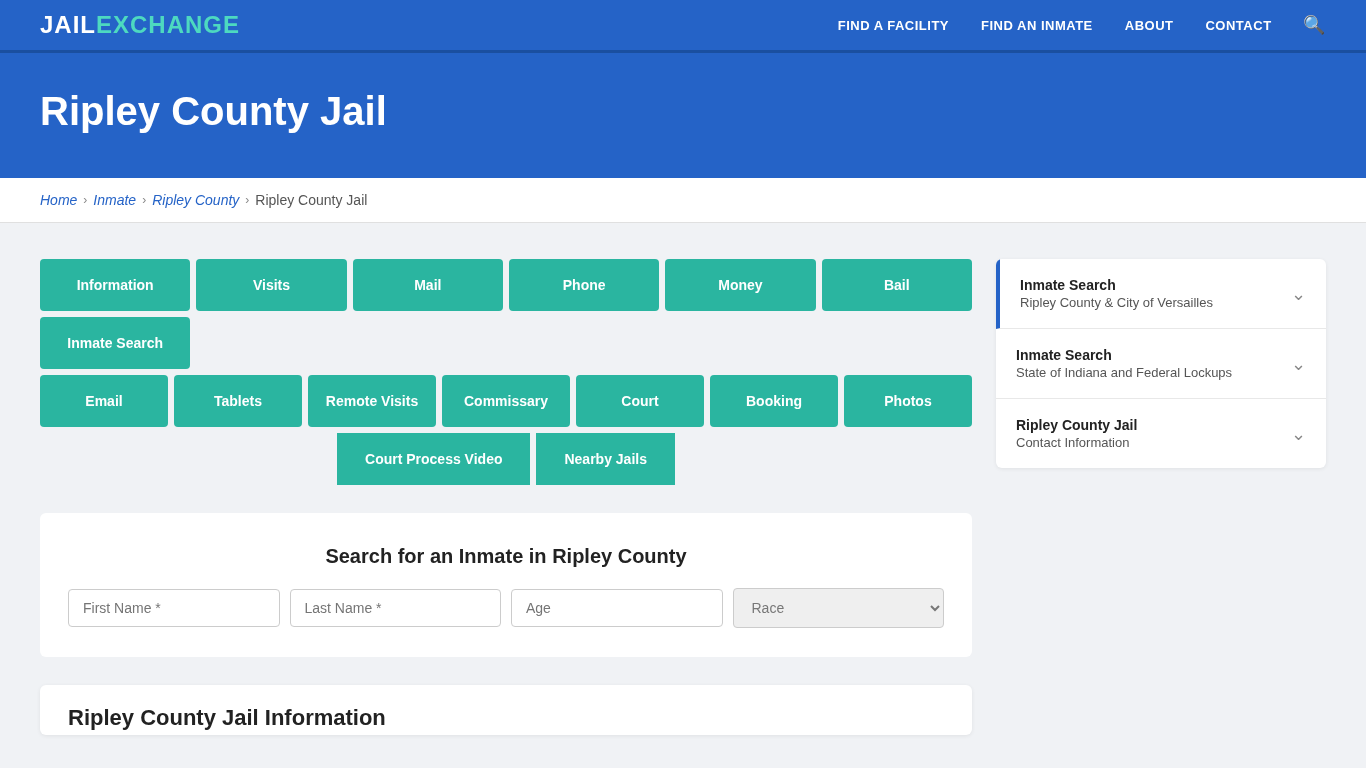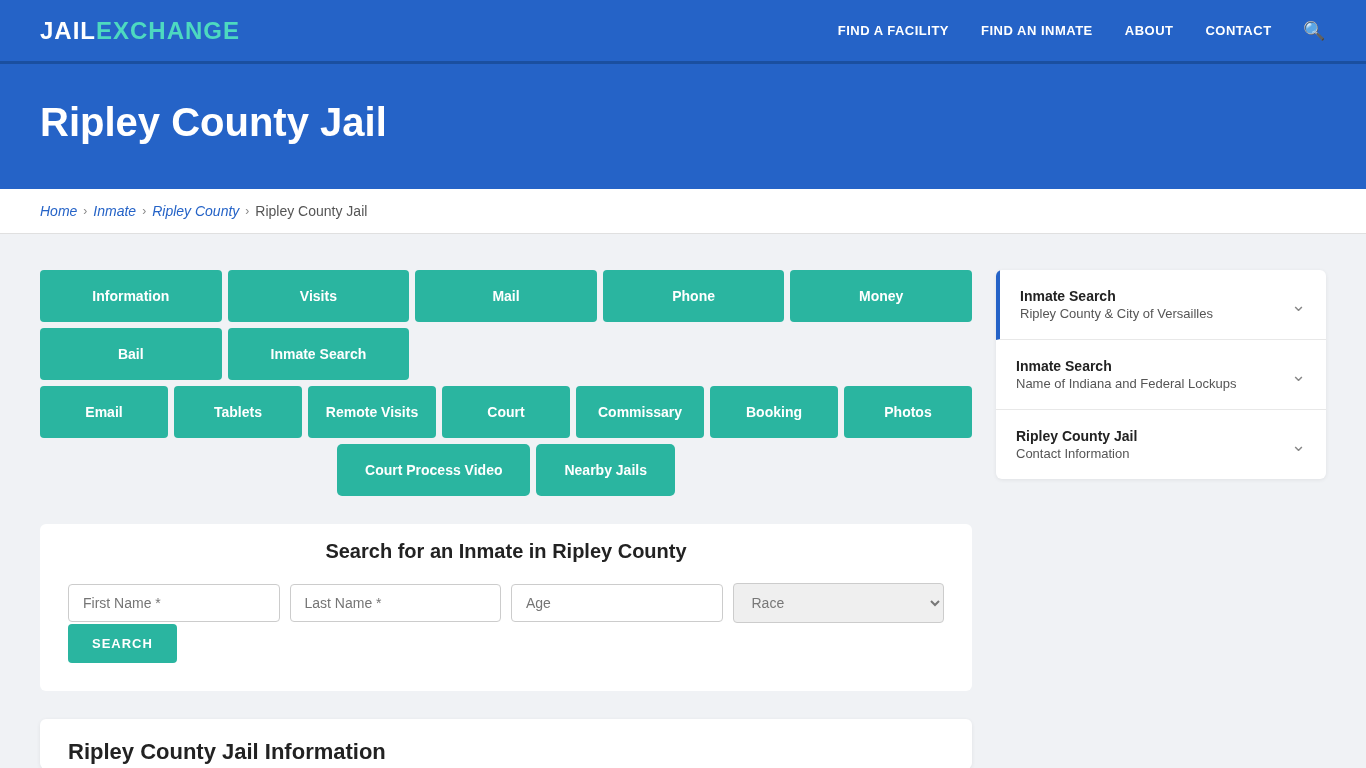--- a/index.html
+++ b/index.html
@@ -5,21 +5,21 @@
     * { margin: 0; padding: 0; box-sizing: border-box; }
     body { font-family: Arial, sans-serif; background: #f0f2f5; color: #333; }
 
     
     nav {
       background: #2563c7;
       display: flex;
       align-items: center;
       justify-content: space-between;
       padding: 0 40px;
-      height: 64px;
+      height: 53px;
       border-bottom: 3px solid #1a4fa0;
     }
     .logo {
       font-size: 24px;
       font-weight: 900;
       color: #fff;
       letter-spacing: 1px;
     }
     .logo span { color: #4dd9c0; }
     .nav-links { display: flex; align-items: center; gap: 32px; }
@@ -65,21 +65,21 @@
       padding: 36px 40px;
       display: flex;
       gap: 24px;
     }
     .left-col { flex: 1; }
     .right-col { width: 330px; flex-shrink: 0; }
 
     
     .btn-grid {
       display: grid;
-      grid-template-columns: repeat(5, 1fr);
+      grid-template-columns: repeat(6, 1fr);
       gap: 6px;
       margin-bottom: 6px;
     }
     .btn-grid-2 {
       display: grid;
       grid-template-columns: repeat(7, 1fr);
       gap: 6px;
       margin-bottom: 6px;
     }
     .btn-grid-3 {
@@ -97,33 +97,33 @@
       font-size: 14px;
       font-weight: 600;
       cursor: pointer;
       text-align: center;
       transition: background 0.2s;
     }
     .tile-btn-wide {
       background: #2ab5a0;
       color: #fff;
       border: none;
-      border-radius: 5px;
+      border-radius: 0;
       padding: 18px 28px;
       font-size: 14px;
       font-weight: 600;
       cursor: pointer;
       text-align: center;
     }
 
     
     .search-card {
       background: #fff;
       border-radius: 6px;
-      padding: 16px 28px 28px;
+      padding: 32px 28px 28px;
       margin-bottom: 28px;
     }
     .search-card h2 {
       text-align: center;
       font-size: 20px;
       font-weight: 700;
       margin-bottom: 20px;
       color: #222;
     }
     .search-fields {
@@ -250,22 +250,22 @@
       <button class="tile-btn">Phone</button>
       <button class="tile-btn">Money</button>
       <button class="tile-btn">Bail</button>
       <button class="tile-btn">Inmate Search</button>
     </div>
 
     <div class="btn-grid-2">
       <button class="tile-btn">Email</button>
       <button class="tile-btn">Tablets</button>
       <button class="tile-btn">Remote Visits</button>
+      <button class="tile-btn">Commissary</button>
       <button class="tile-btn">Court</button>
-      <button class="tile-btn">Commissary</button>
       <button class="tile-btn">Booking</button>
       <button class="tile-btn">Photos</button>
     </div>
 
     <div class="btn-grid-3">
       <button class="tile-btn-wide">Court Process Video</button>
       <button class="tile-btn-wide">Nearby Jails</button>
     </div>
 
     <div class="search-card">
@@ -276,21 +276,20 @@
         <input type="text" placeholder="Age" style="">
         <select>
           <option>Race</option>
           <option>White</option>
           <option>Black</option>
           <option>Hispanic</option>
           <option>Asian</option>
           <option>Other</option>
         </select>
       </div>
-      <button class="search-btn">SEARCH</button>
     </div>
 
     <div class="info-card">
       <div class="section-title">Ripley County Jail Information</div>
     </div>
 
   </div>
 
   <div class="right-col">
     <div class="sidebar-card">
@@ -299,21 +298,21 @@
         <div class="sidebar-item-left">
           <div class="sidebar-item-title">Inmate Search</div>
           <div class="sidebar-item-sub">Ripley County &amp; City of Versailles</div>
         </div>
         <span class="chevron">⌄</span>
       </div>
 
       <div class="sidebar-item">
         <div class="sidebar-item-left">
           <div class="sidebar-item-title">Inmate Search</div>
-          <div class="sidebar-item-sub">Name of Indiana and Federal Lockups</div>
+          <div class="sidebar-item-sub">State of Indiana and Federal Lockups</div>
         </div>
         <span class="chevron">⌄</span>
       </div>
 
       <div class="sidebar-item">
         <div class="sidebar-item-left">
           <div class="sidebar-item-title">Ripley County Jail</div>
           <div class="sidebar-item-sub">Contact Information</div>
         </div>
         <span class="chevron">⌄</span>

